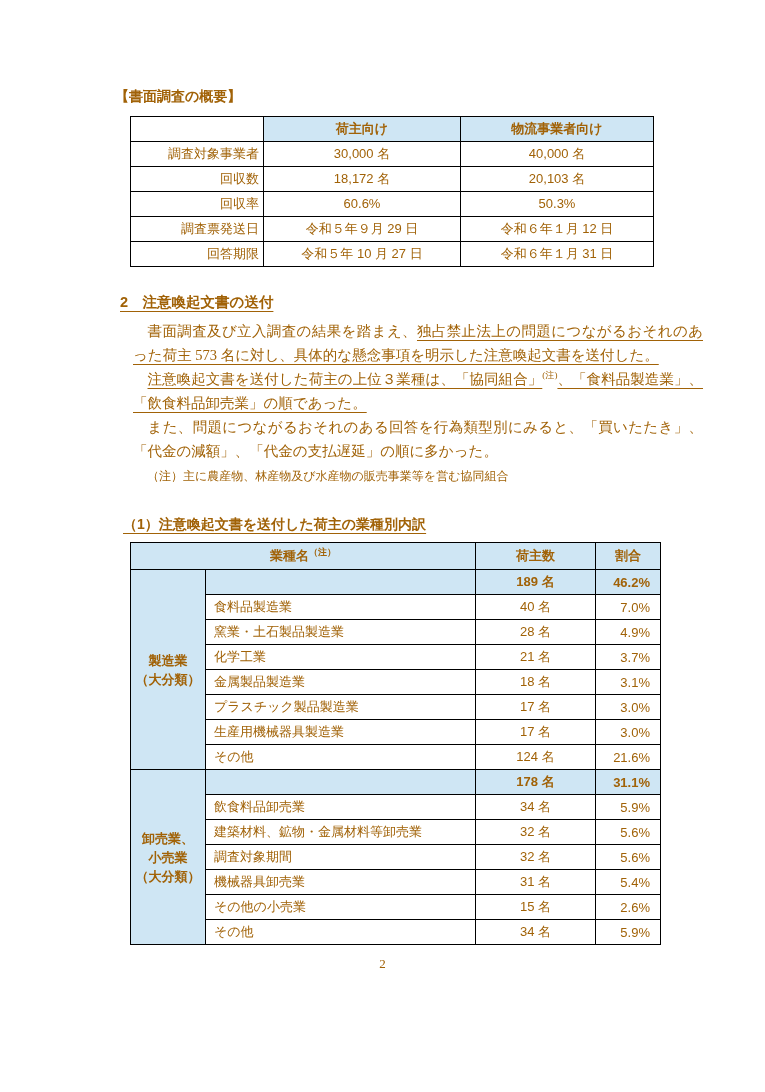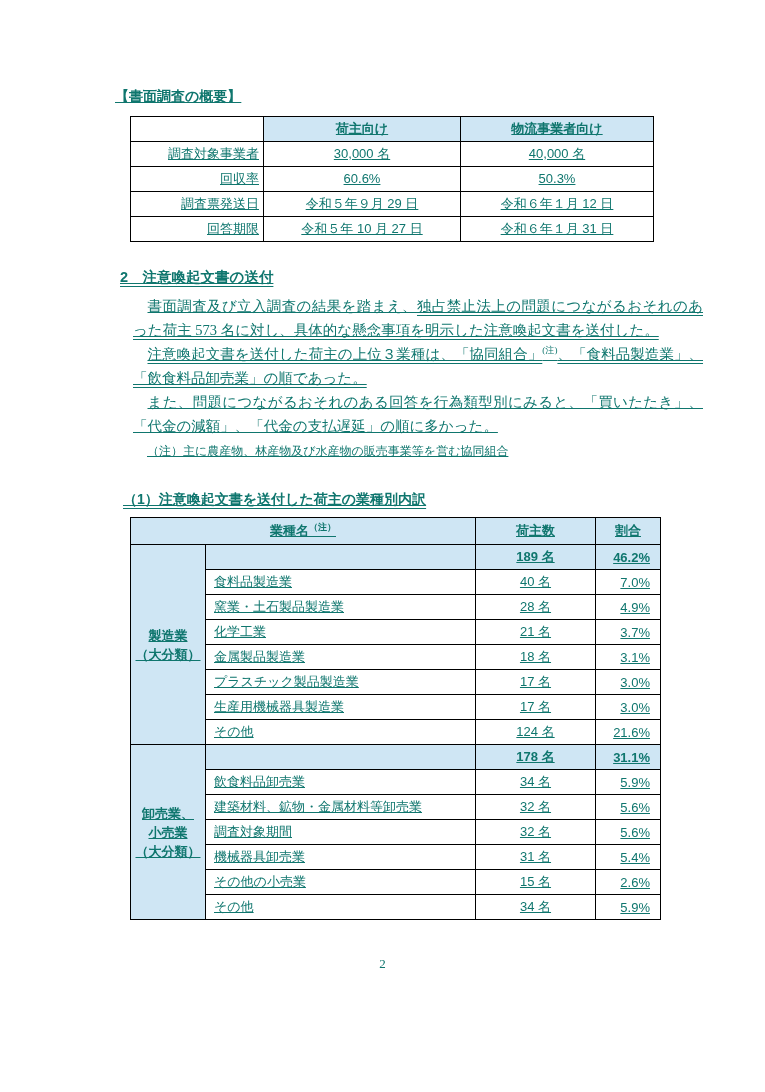--- a/index.html
+++ b/index.html
@@ -2,24 +2,23 @@
 <html lang="ja" style="--header-bg: #cfe6f4; --border: #000000; --text: #000000;"><head>
 <meta charset="utf-8">
 <style>
   * { margin:0; padding:0; box-sizing:border-box; }
   html,body { background:#ffffff; }
   .page {
     position:relative;
     width:765px; height:1004px;
     margin:0 auto;
     background:#ffffff;
-    color:#0f766e;
+    color:#a16207;
     overflow:hidden;
     font-family:"Liberation Serif","DejaVu Serif",serif;
-    text-decoration:underline;
   }
   .content { padding:88px 60px 0 115px; }
 
   .doc-title {
     font-family:"Liberation Sans","DejaVu Sans",sans-serif;
     font-size:14px; font-weight:bold; margin-bottom:10px;
   }
 
   table { border-collapse:collapse; }
 
@@ -111,20 +110,25 @@
           <th class="blank"></th>
           <th>荷主向け</th>
           <th>物流事業者向け</th>
         </tr>
       </thead>
       <tbody>
         <tr>
           <td class="lbl">調査対象事業者</td>
           <td>30,000 名</td>
           <td>40,000 名</td>
+        </tr>
+        <tr>
+          <td class="lbl">回収数</td>
+          <td>18,172 名</td>
+          <td>20,103 名</td>
         </tr>
         <tr>
           <td class="lbl">回収率</td>
           <td>60.6%</td>
           <td>50.3%</td>
         </tr>
         <tr>
           <td class="lbl">調査票発送日</td>
           <td>令和５年９月 29 日</td>
           <td>令和６年１月 12 日</td>

